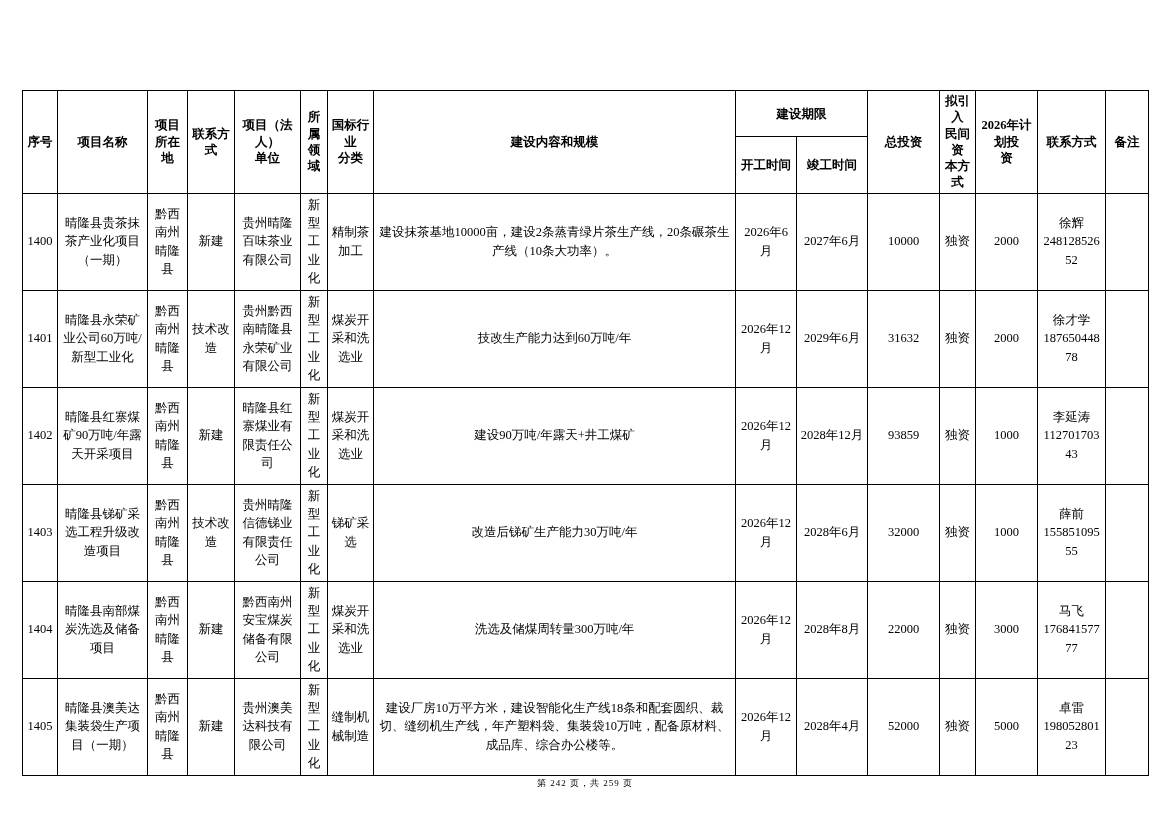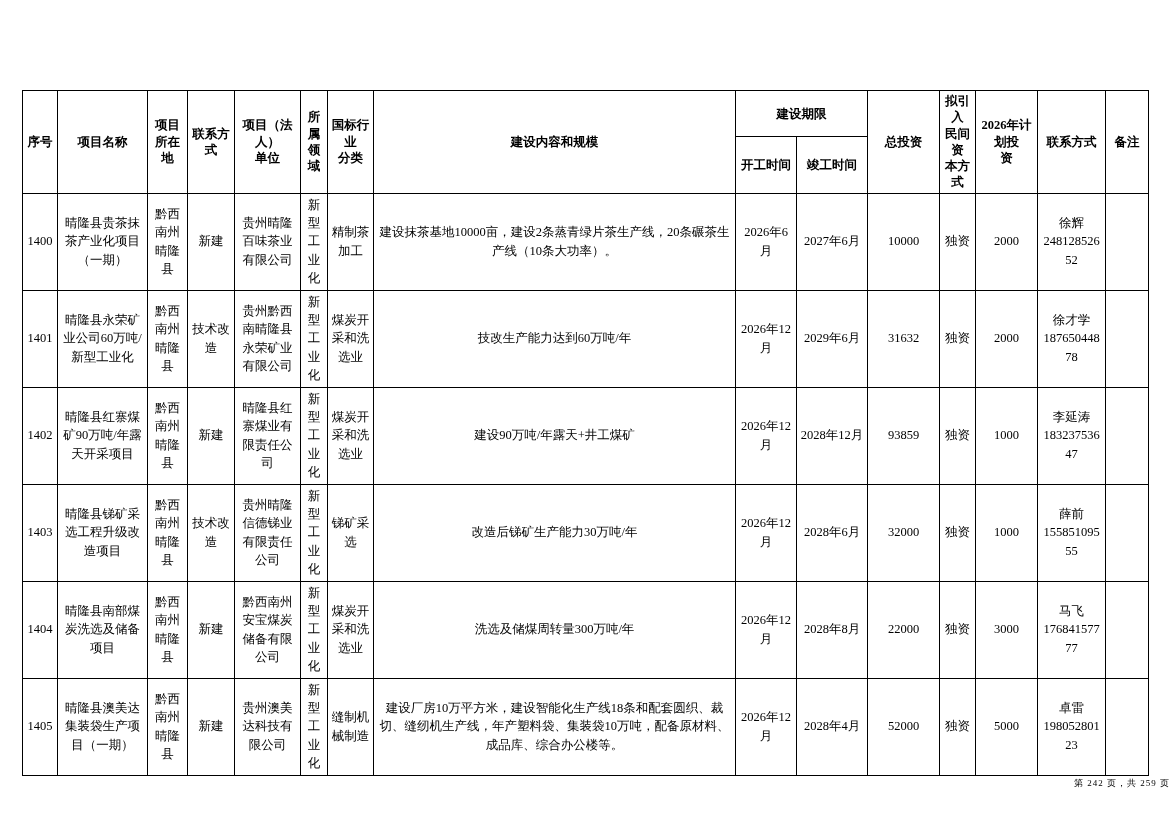--- a/index.html
+++ b/index.html
@@ -49,21 +49,21 @@
   td.cell-content {
     text-align: left;
     padding: 2px 5px;
   }
   .contact-line { display: block; }
   .page-footer {
     position: absolute;
     top: 777px;
     left: 0;
     width: 100%;
-    text-align: right;
+    text-align: center;
     font-size: 9px;
     letter-spacing: 1px;
   }
 </style>
 </head>
 <body>
 
 <div class="page">
   <div class="table-wrap">
     <table class="projects">
@@ -163,21 +163,21 @@
           <td>新型工业化</td>
           <td>煤炭开采和洗选业</td>
           <td class="cell-content">建设90万吨/年露天+井工煤矿</td>
           <td>2026年12月</td>
           <td>2028年12月</td>
           <td>93859</td>
           <td>独资</td>
           <td>1000</td>
           <td>
             <span class="contact-line">李延涛</span>
-            <span class="contact-line">18323753647</span>
+            <span class="contact-line">11270170343</span>
           </td>
           <td></td>
         </tr>
         <tr class="data-row">
           <td>1403</td>
           <td>晴隆县锑矿采选工程升级改造项目</td>
           <td>黔西南州晴隆县</td>
           <td>技术改造</td>
           <td>贵州晴隆信德锑业有限责任公司</td>
           <td>新型工业化</td>

